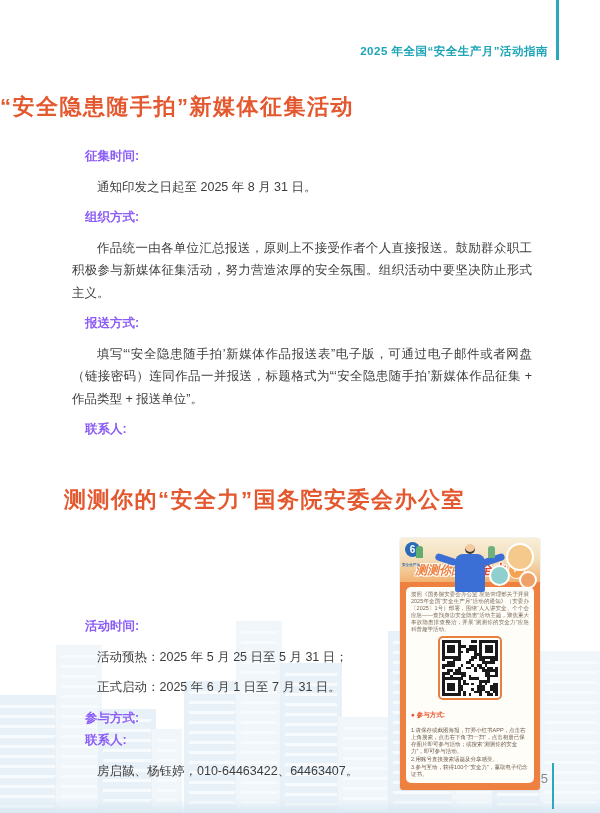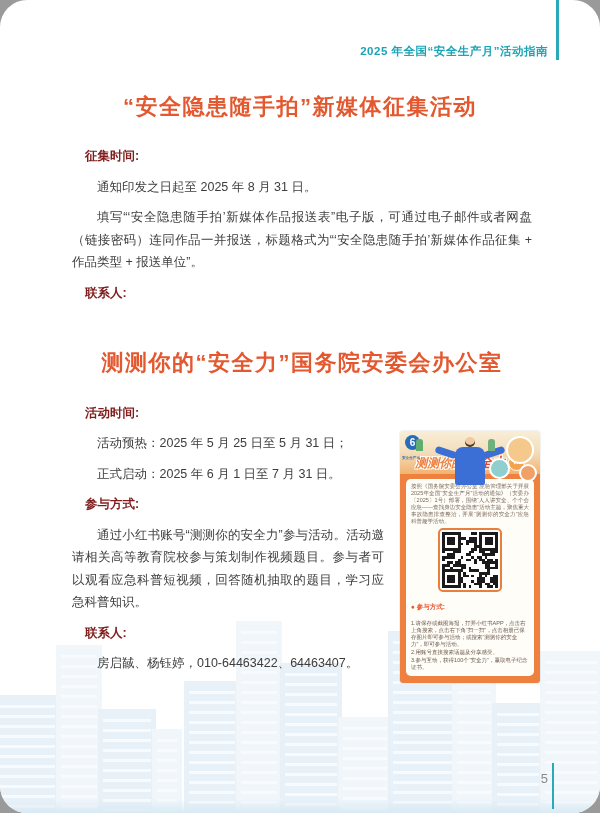--- a/index.html
+++ b/index.html
@@ -1,17 +1,17 @@
 <!DOCTYPE html>
 <html><head>
 <meta charset="utf-8">
 <style>
   html,body{margin:0;padding:0;}
   body{background:#9a9a9a;font-family:"Liberation Sans","DejaVu Sans",sans-serif;}
-  .page{position:relative;width:600px;height:813px;background:#ffffff;margin:0 auto;overflow:hidden;border-radius:27px;}
+  .page{position:relative;width:600px;height:813px;background:#ffffff;margin:0 auto;overflow:hidden;}
 
   
   .skyline{position:absolute;left:0;right:0;bottom:0;height:200px;z-index:0;}
   .b{position:absolute;bottom:0;background:#e9f1f8;}
   .b::after{content:"";position:absolute;left:5px;right:5px;top:10px;bottom:0;
     background:repeating-linear-gradient(180deg,#f8fbfd 0 3px,rgba(0,0,0,0) 3px 10px);}
   .b.light{background:#f0f6fa;}
   .b1{left:-12px;width:72px;height:118px;}
   .b2{left:56px;width:46px;height:168px;}
   .b3{left:98px;width:58px;height:104px;}
@@ -26,28 +26,28 @@
   .b12{left:540px;width:62px;height:162px;}
   .ground{position:absolute;left:0;right:0;bottom:0;height:14px;
     background:linear-gradient(180deg,rgba(214,232,243,0),#d9e9f3);}
 
   
   .corner-bar{position:absolute;top:0;right:41px;width:3px;height:60px;background:#2aa9bb;}
   .header{padding:44px 52px 0 0;text-align:right;font-size:11.5px;font-weight:bold;
     color:#1ba4b6;letter-spacing:.5px;position:relative;z-index:1;}
 
   
-  h1{margin:33px 0 23px;text-align:center;font-size:22px;font-weight:bold;
+  h1{margin:33px 0 23px;font-size:22px;font-weight:bold;
     color:#e4582f;letter-spacing:1.5px;position:relative;z-index:1;}
   h1.second{margin:48px 0 27px;}
 
   
   .content{position:relative;z-index:1;margin:0 60px 0 64px;color:#3d3d3d;
     font-size:12.5px;line-height:22.5px;}
-  .label{color:#7f1d1d;font-weight:bold;margin-left:21px;}
+  .label{color:#8b5cf6;font-weight:bold;margin-left:21px;}
   .para{margin:8px;text-indent:2em;text-align:justify;}
   .row{display:flex;align-items:flex-end;}
   .col{flex:1;min-width:0;}
 
   
   .poster{width:140px;height:252px;margin-left:8px;flex:0 0 auto;border-radius:3px;
     overflow:hidden;display:flex;flex-direction:column;box-shadow:0 0 0 1px rgba(0,0,0,.05);}
   .p-illu{height:58px;position:relative;background:linear-gradient(180deg,#f8eed8,#f3debb);}
   .p-logo{position:absolute;left:5px;top:4px;width:15px;height:15px;border-radius:50%;
     background:#2a6bb8;color:#fff;font-size:10px;font-weight:bold;text-align:center;line-height:15px;}
@@ -115,38 +115,42 @@
   <div class="header">2025 年全国“安全生产月”活动指南</div>
 
   <h1>“安全隐患随手拍”新媒体征集活动</h1>
   <div class="content">
 
     <div>
       <div class="label">征集时间:</div>
       <p class="para">通知印发之日起至 2025 年 8 月 31 日。</p>
     </div>
     <div>
+      <div class="label">组织方式:</div>
+      <p class="para">作品统一由各单位汇总报送，原则上不接受作者个人直接报送。鼓励群众职工积极参与新媒体征集活动，努力营造浓厚的安全氛围。组织活动中要坚决防止形式主义。</p>
+    </div>
+    <div>
+      <div class="label">报送方式:</div>
       <p class="para">填写“‘安全隐患随手拍’新媒体作品报送表”电子版，可通过电子邮件或者网盘（链接密码）连同作品一并报送，标题格式为“‘安全隐患随手拍’新媒体作品征集 + 作品类型 + 报送单位”。</p>
     </div>
     <div>
       <div class="label">联系人:</div>
     </div>
 
     <h1 class="second">测测你的“安全力”国务院安委会办公室</h1>
 
     <div class="row">
       <div class="col">
         <div>
           <div class="label">活动时间:</div>
           <p class="para">活动预热：2025 年 5 月 25 日至 5 月 31 日；</p>
           <p class="para">正式启动：2025 年 6 月 1 日至 7 月 31 日。</p>
         </div>
         <div>
           <div class="label">参与方式:</div>
-          <p class="para">通过小红书账号“测测你的安全力”参与活动。活动邀请相关高等教育院校参与策划制作视频题目。参与者可以观看应急科普短视频，回答随机抽取的题目，学习应急科普知识。</p>
         </div>
         <div>
           <div class="label">联系人:</div>
           <p class="para">房启馘、杨钰婷，010-64463422、64463407。</p>
         </div>
       </div>
 
       <div class="poster">
         <div class="p-illu">
           <div class="p-logo">6</div>

